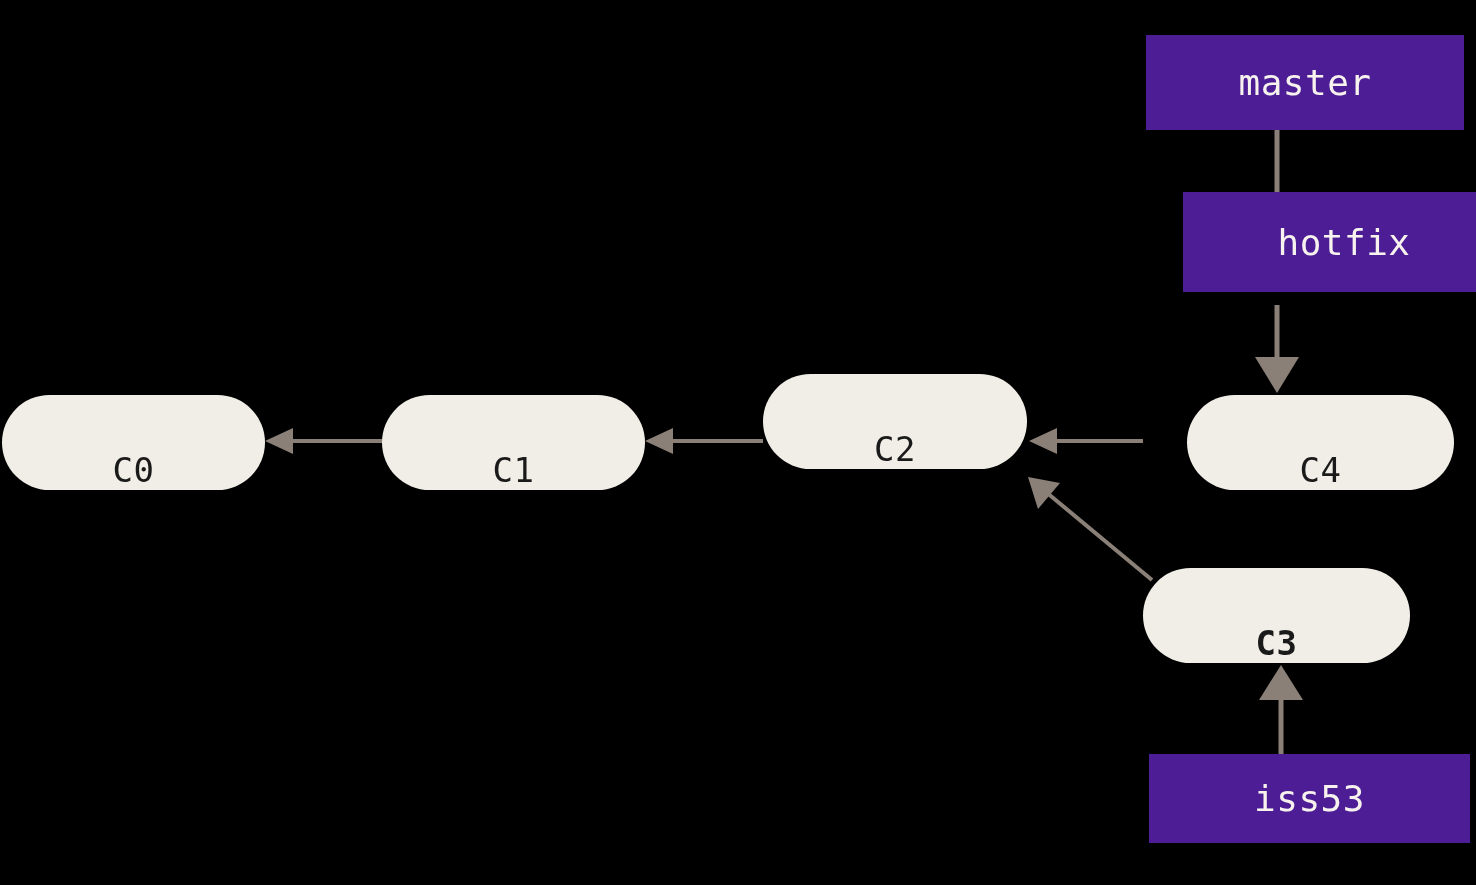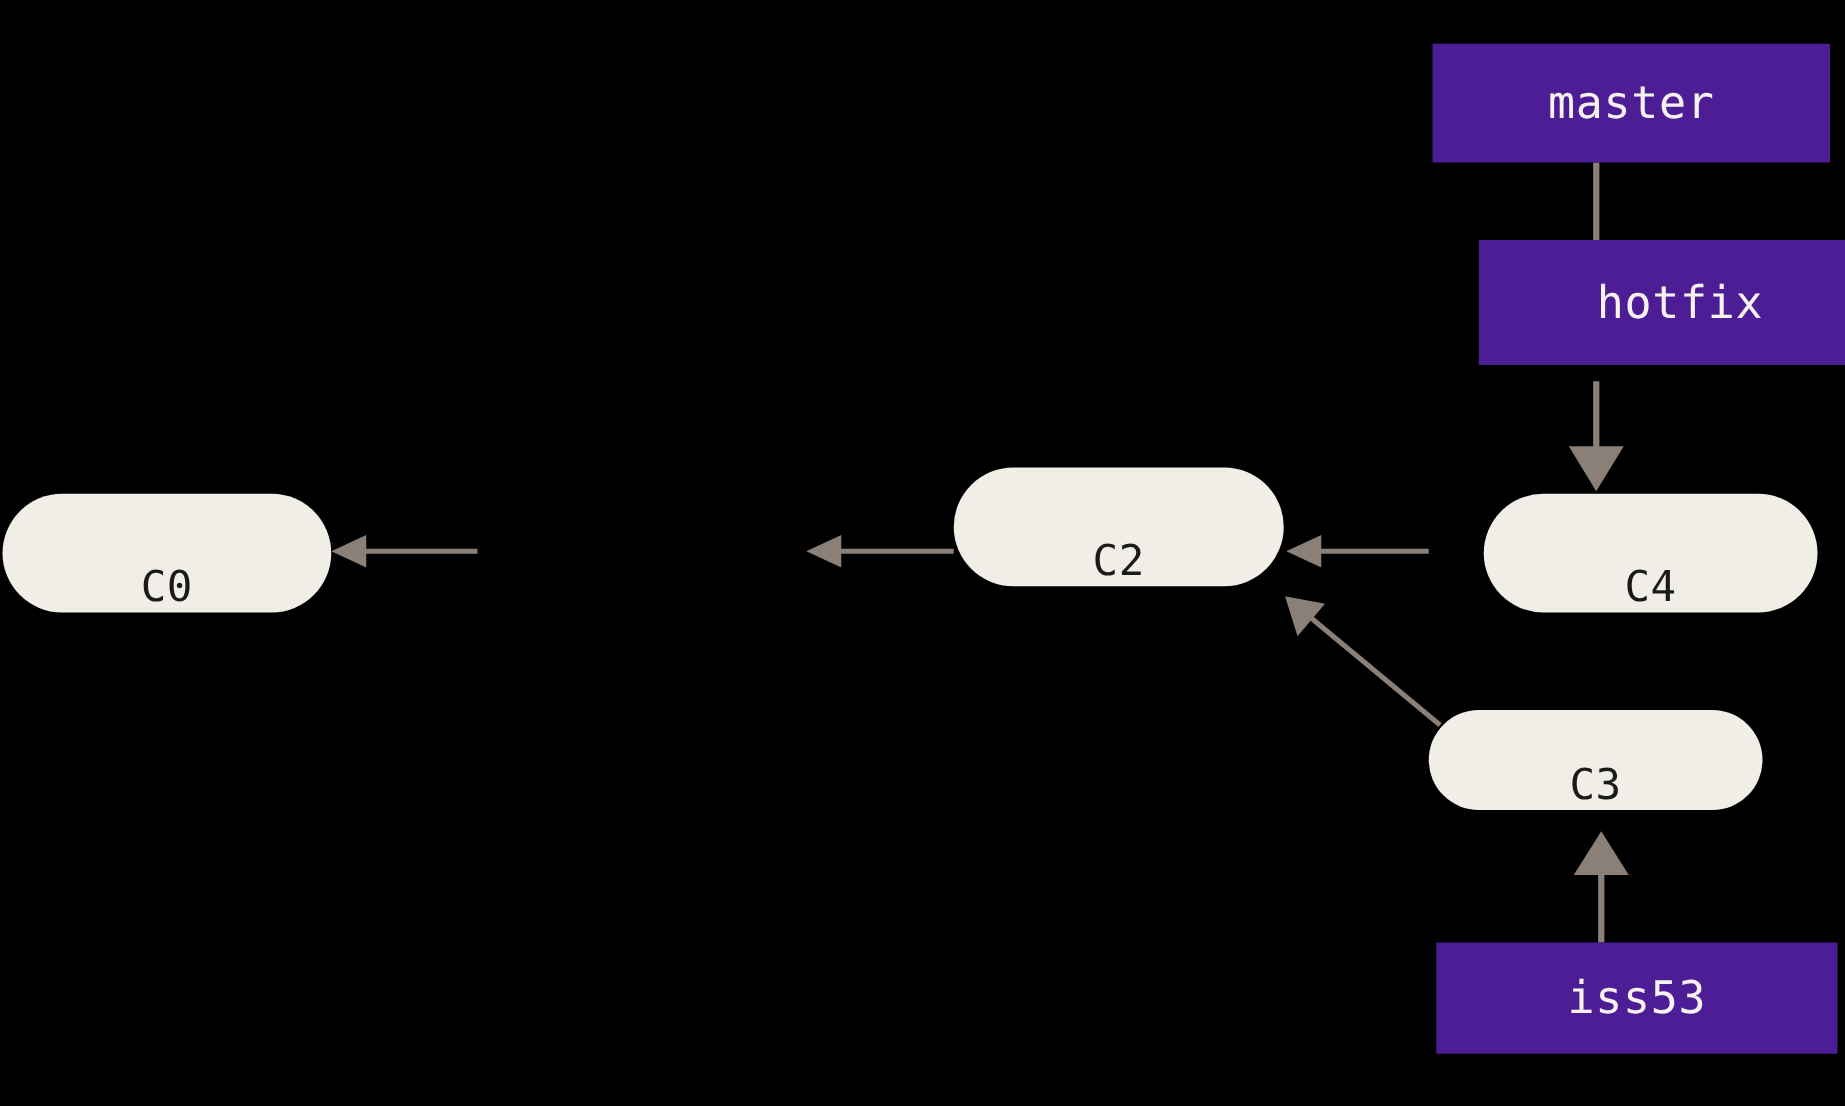--- a/index.html
+++ b/index.html
@@ -47,21 +47,21 @@
     font-family: "DejaVu Sans Mono", "Liberation Mono", monospace;
     font-size: 36px;
     letter-spacing: 0.5px;
     z-index: 3;
   }
   
   #commit-c0 { left: 2px;    top: 395px; width: 263px; height: 95px; }
   #commit-c1 { left: 382px;  top: 395px; width: 263px; height: 95px; }
   #commit-c2 { left: 763px;  top: 374px; width: 264px; height: 95px; }
   #commit-c4 { left: 1187px; top: 395px; width: 267px; height: 95px; }
-  #commit-c3 { left: 1143px; top: 568px; width: 267px; height: 80px; }
+  #commit-c3 { left: 1143px; top: 568px; width: 267px; height: 95px; font-weight: bold; }
   
   #branch-master { left: 1146px; top: 35px;  width: 318px; height: 95px; }
   #branch-hotfix { left: 1145px; top: 192px; width: 322px; height: 100px; margin-left: 38px; }
   #branch-iss53  { left: 1149px; top: 754px; width: 321px; height: 89px; }
 </style>
 </head>
 <body>
 
 <div id="canvas">
 
@@ -98,20 +98,23 @@
 
     <g>
       <line x1="1281" y1="754" x2="1281" y2="700" stroke="#8A8078" stroke-width="5"></line>
       <polygon points="1281,665 1259,700 1303,700" fill="#8A8078"></polygon>
     </g>
   </svg>
 
   <div class="commit" id="commit-c0">
     <span>C0</span>
   </div>
+  <div class="commit" id="commit-c1">
+    <span>C1</span>
+  </div>
   <div class="commit" id="commit-c2">
     <span>C2</span>
   </div>
   <div class="commit" id="commit-c3">
     <span>C3</span>
   </div>
   <div class="commit" id="commit-c4">
     <span>C4</span>
   </div>
 

